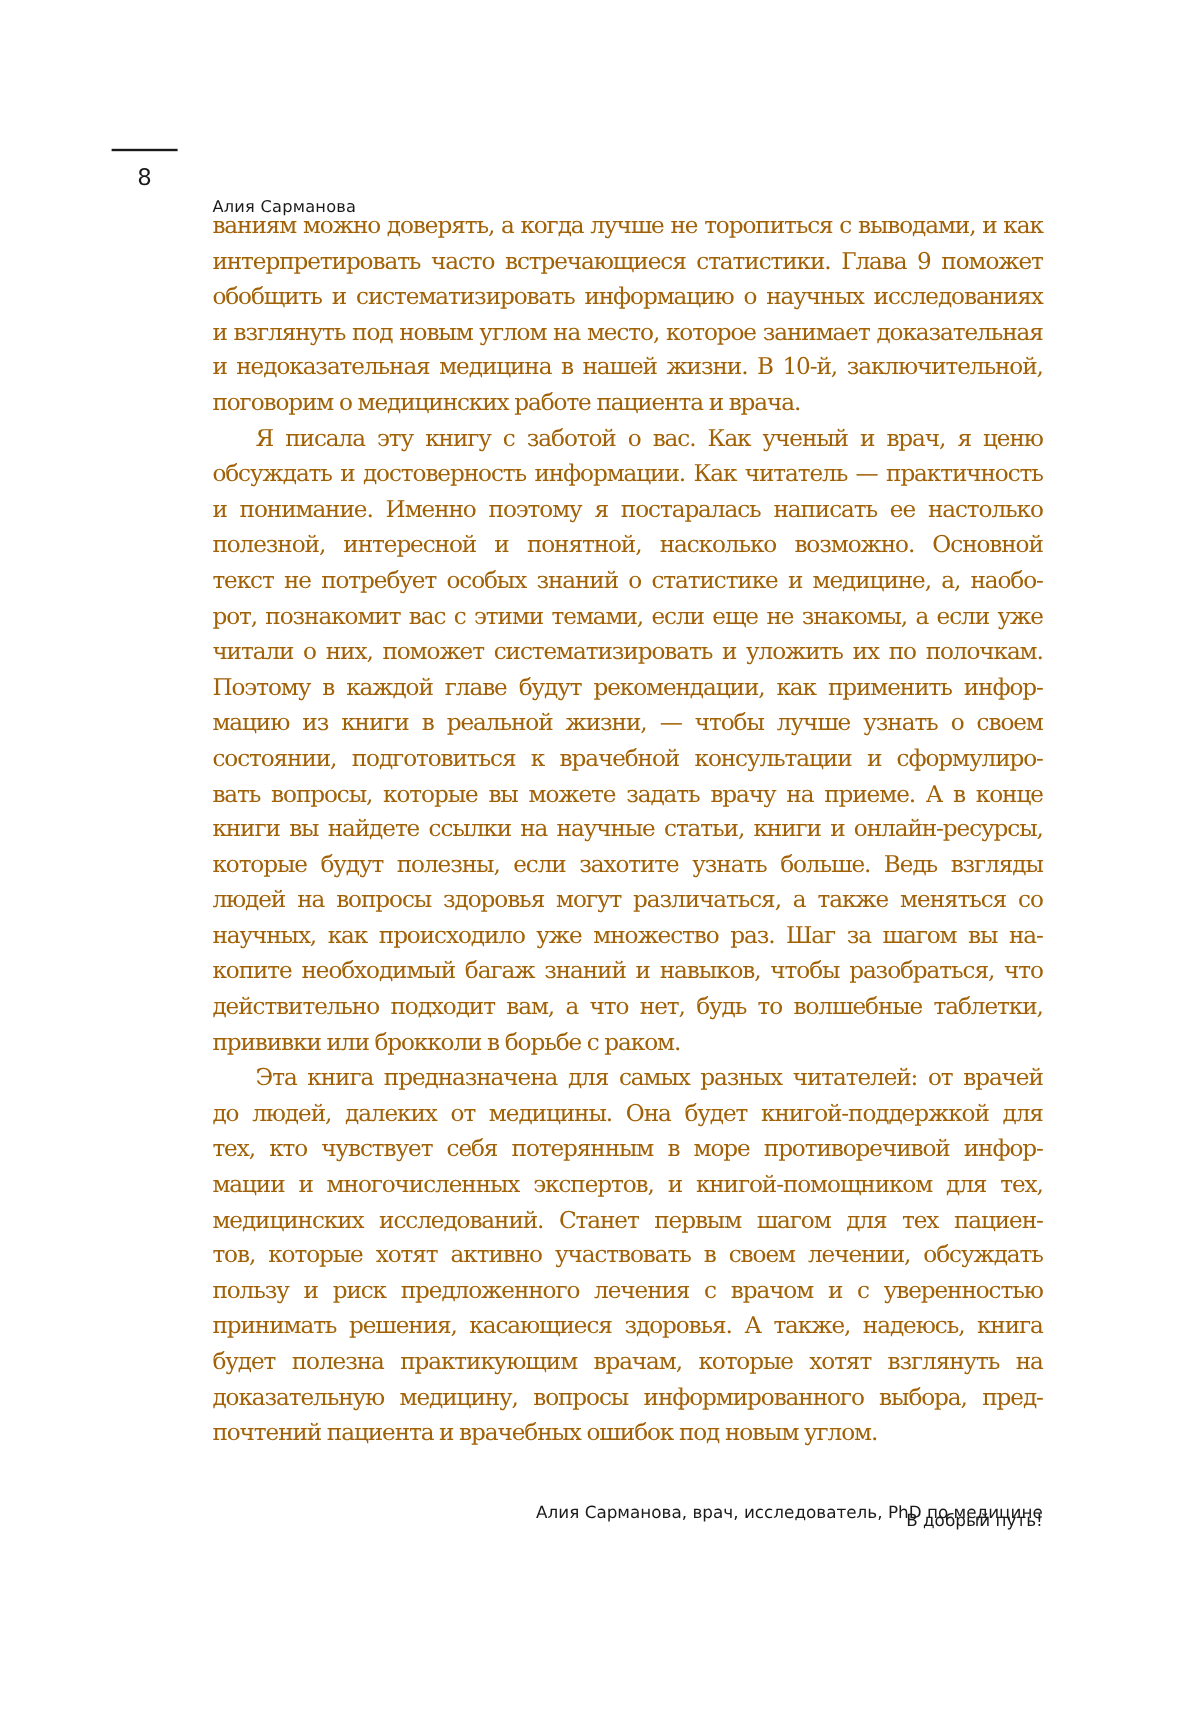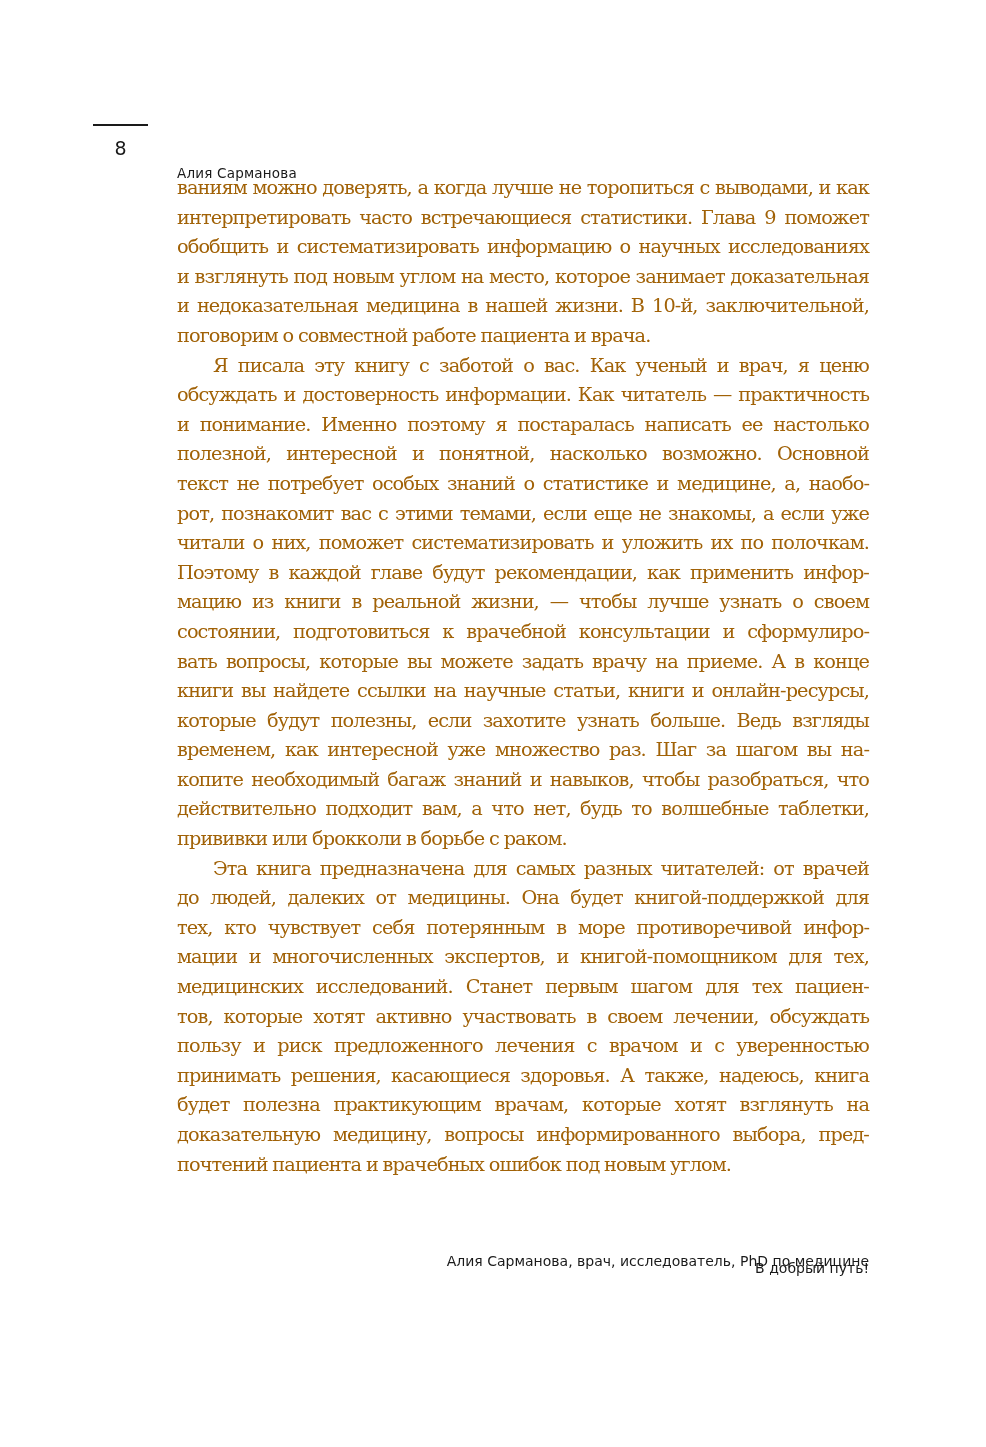--- a/index.html
+++ b/index.html
@@ -90,37 +90,38 @@
 <div class="page-number">8</div>
 <div class="running-head">Алия Сарманова</div>
 
 <div class="body-text" id="body-text">
     <div>
       <span class="line">ваниям можно доверять, а когда лучше не торопиться с выводами, и как</span>
       <span class="line">интерпретировать часто встречающиеся статистики. Глава 9 поможет</span>
       <span class="line">обобщить и систематизировать информацию о научных исследованиях</span>
       <span class="line">и взглянуть под новым углом на место, которое занимает доказательная</span>
       <span class="line">и недоказательная медицина в нашей жизни. В 10-й, заключительной,</span>
-      <span class="line last">поговорим о совместной работе пациента и врача.</span>
+      <span class="line last">поговорим о медицинских работе пациента и врача.</span>
     </div>
     <div>
       <span class="line indent">Я писала эту книгу с заботой о вас. Как ученый и врач, я ценю</span>
       <span class="line">обсуждать и достоверность информации. Как читатель — практичность</span>
       <span class="line">и понимание. Именно поэтому я постаралась написать ее настолько</span>
       <span class="line">полезной, интересной и понятной, насколько возможно. Основной</span>
       <span class="line">текст не потребует особых знаний о статистике и медицине, а, наобо-</span>
       <span class="line">рот, познакомит вас с этими темами, если еще не знакомы, а если уже</span>
       <span class="line">читали о них, поможет систематизировать и уложить их по полочкам.</span>
       <span class="line">Поэтому в каждой главе будут рекомендации, как применить инфор-</span>
       <span class="line">мацию из книги в реальной жизни, — чтобы лучше узнать о своем</span>
       <span class="line">состоянии, подготовиться к врачебной консультации и сформулиро-</span>
       <span class="line">вать вопросы, которые вы можете задать врачу на приеме. А в конце</span>
       <span class="line">книги вы найдете ссылки на научные статьи, книги и онлайн-ресурсы,</span>
       <span class="line">которые будут полезны, если захотите узнать больше. Ведь взгляды</span>
-      <span class="line">временем, как интересной уже множество раз. Шаг за шагом вы на-</span>
+      <span class="line">людей на вопросы здоровья могут различаться, а также меняться со</span>
+      <span class="line">научных, как происходило уже множество раз. Шаг за шагом вы на-</span>
       <span class="line">копите необходимый багаж знаний и навыков, чтобы разобраться, что</span>
       <span class="line">действительно подходит вам, а что нет, будь то волшебные таблетки,</span>
       <span class="line last">прививки или брокколи в борьбе с раком.</span>
     </div>
     <div>
       <span class="line indent">Эта книга предназначена для самых разных читателей: от врачей</span>
       <span class="line">до людей, далеких от медицины. Она будет книгой-поддержкой для</span>
       <span class="line">тех, кто чувствует себя потерянным в море противоречивой инфор-</span>
       <span class="line">мации и многочисленных экспертов, и книгой-помощником для тех,</span>
       <span class="line">медицинских исследований. Станет первым шагом для тех пациен-</span>

